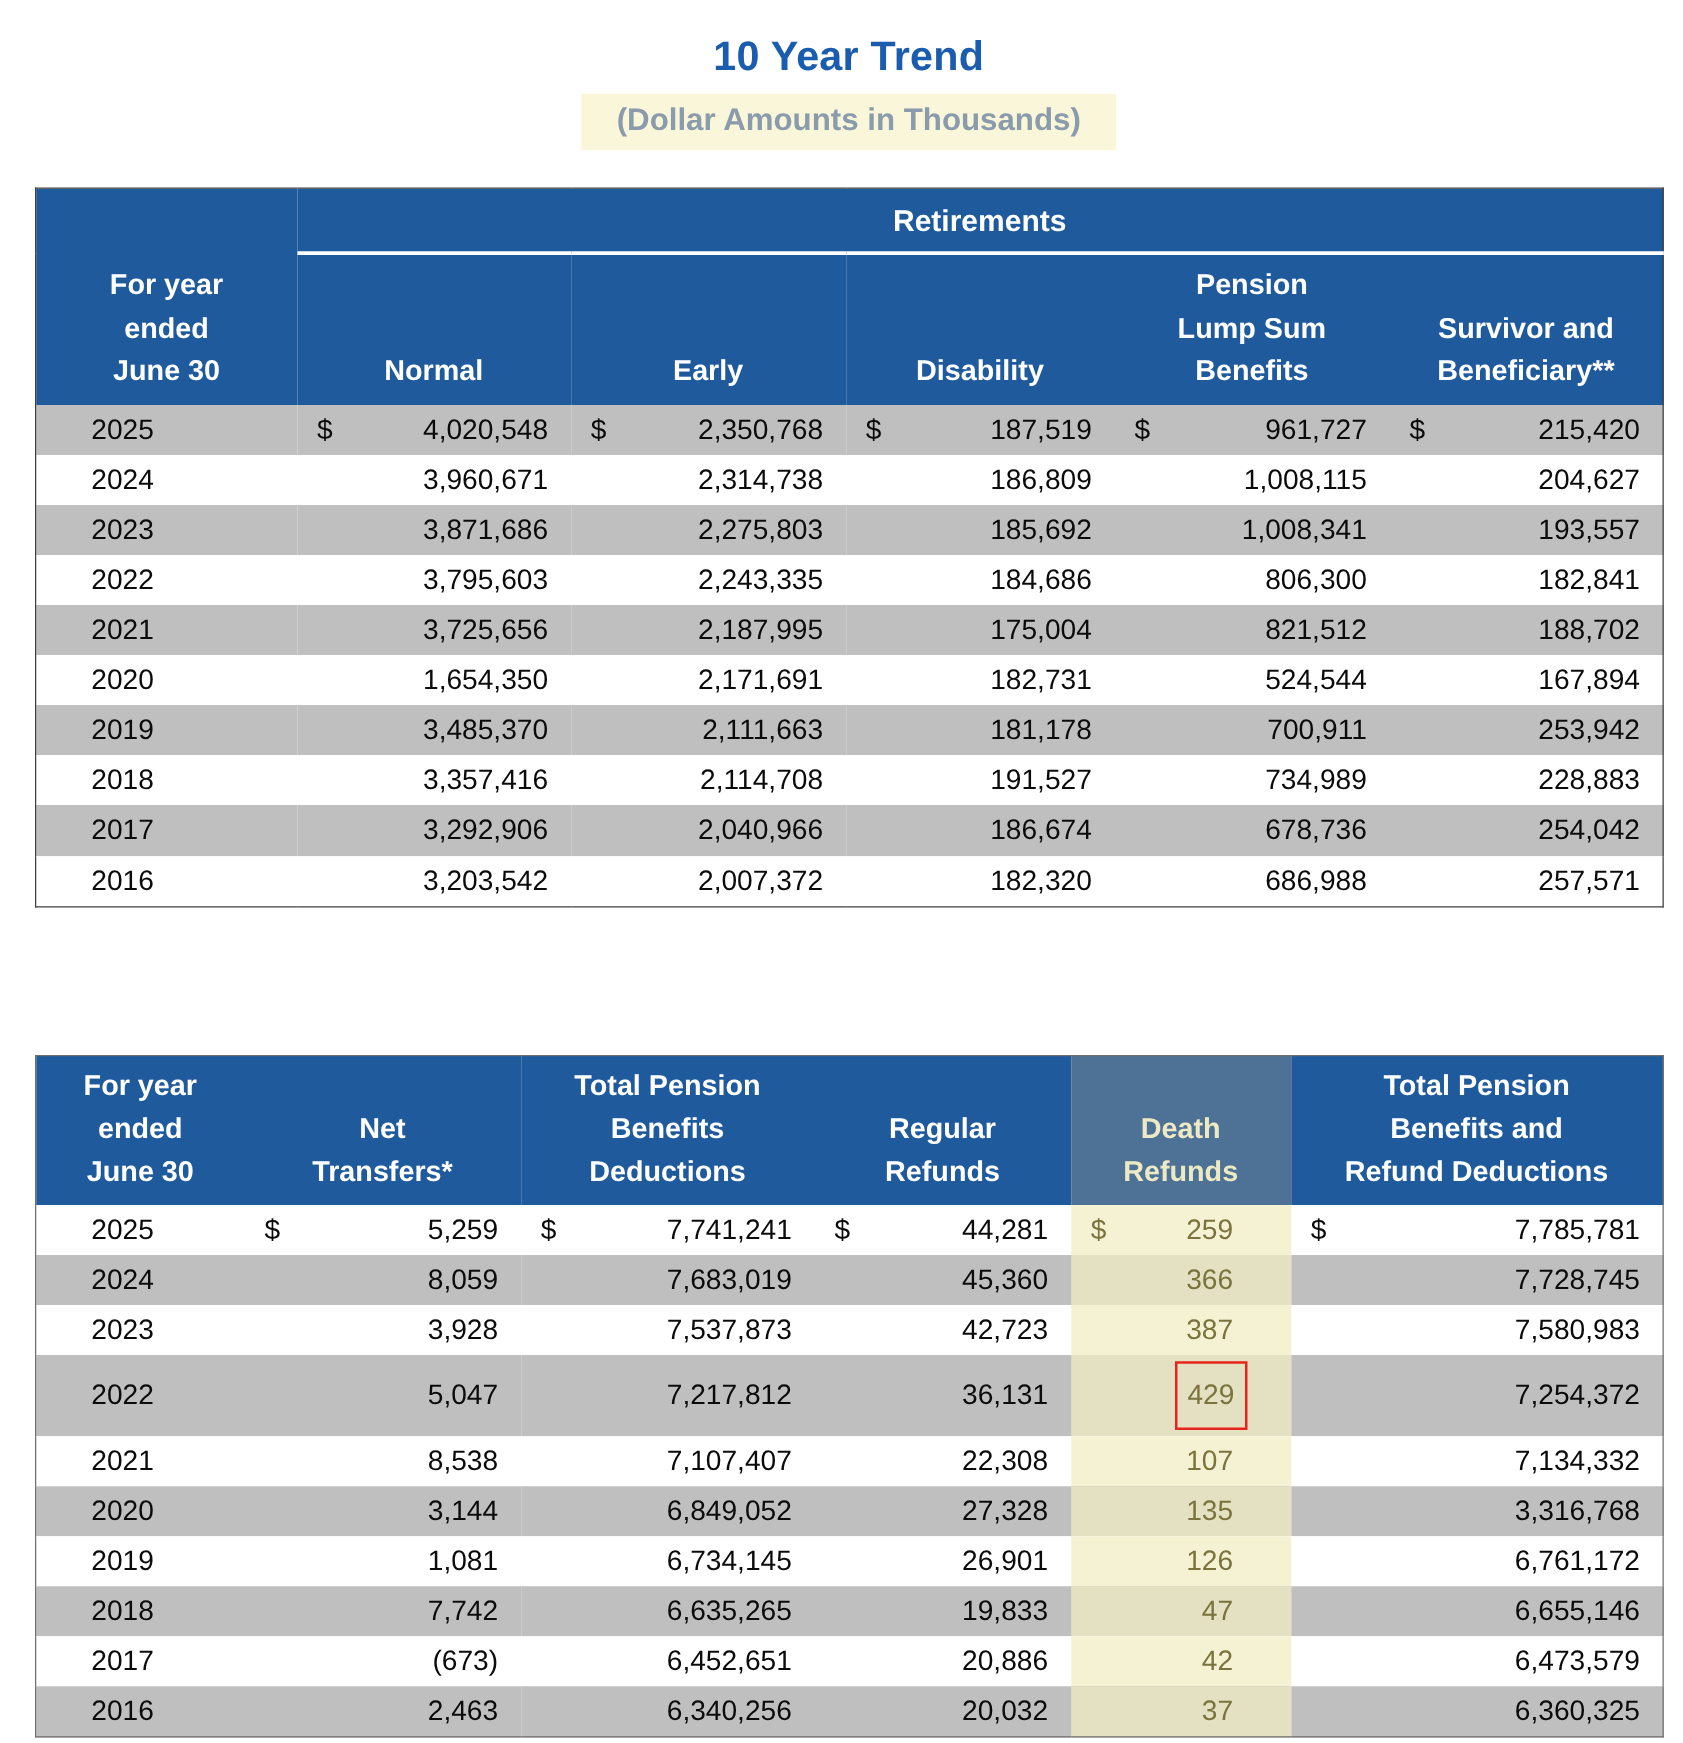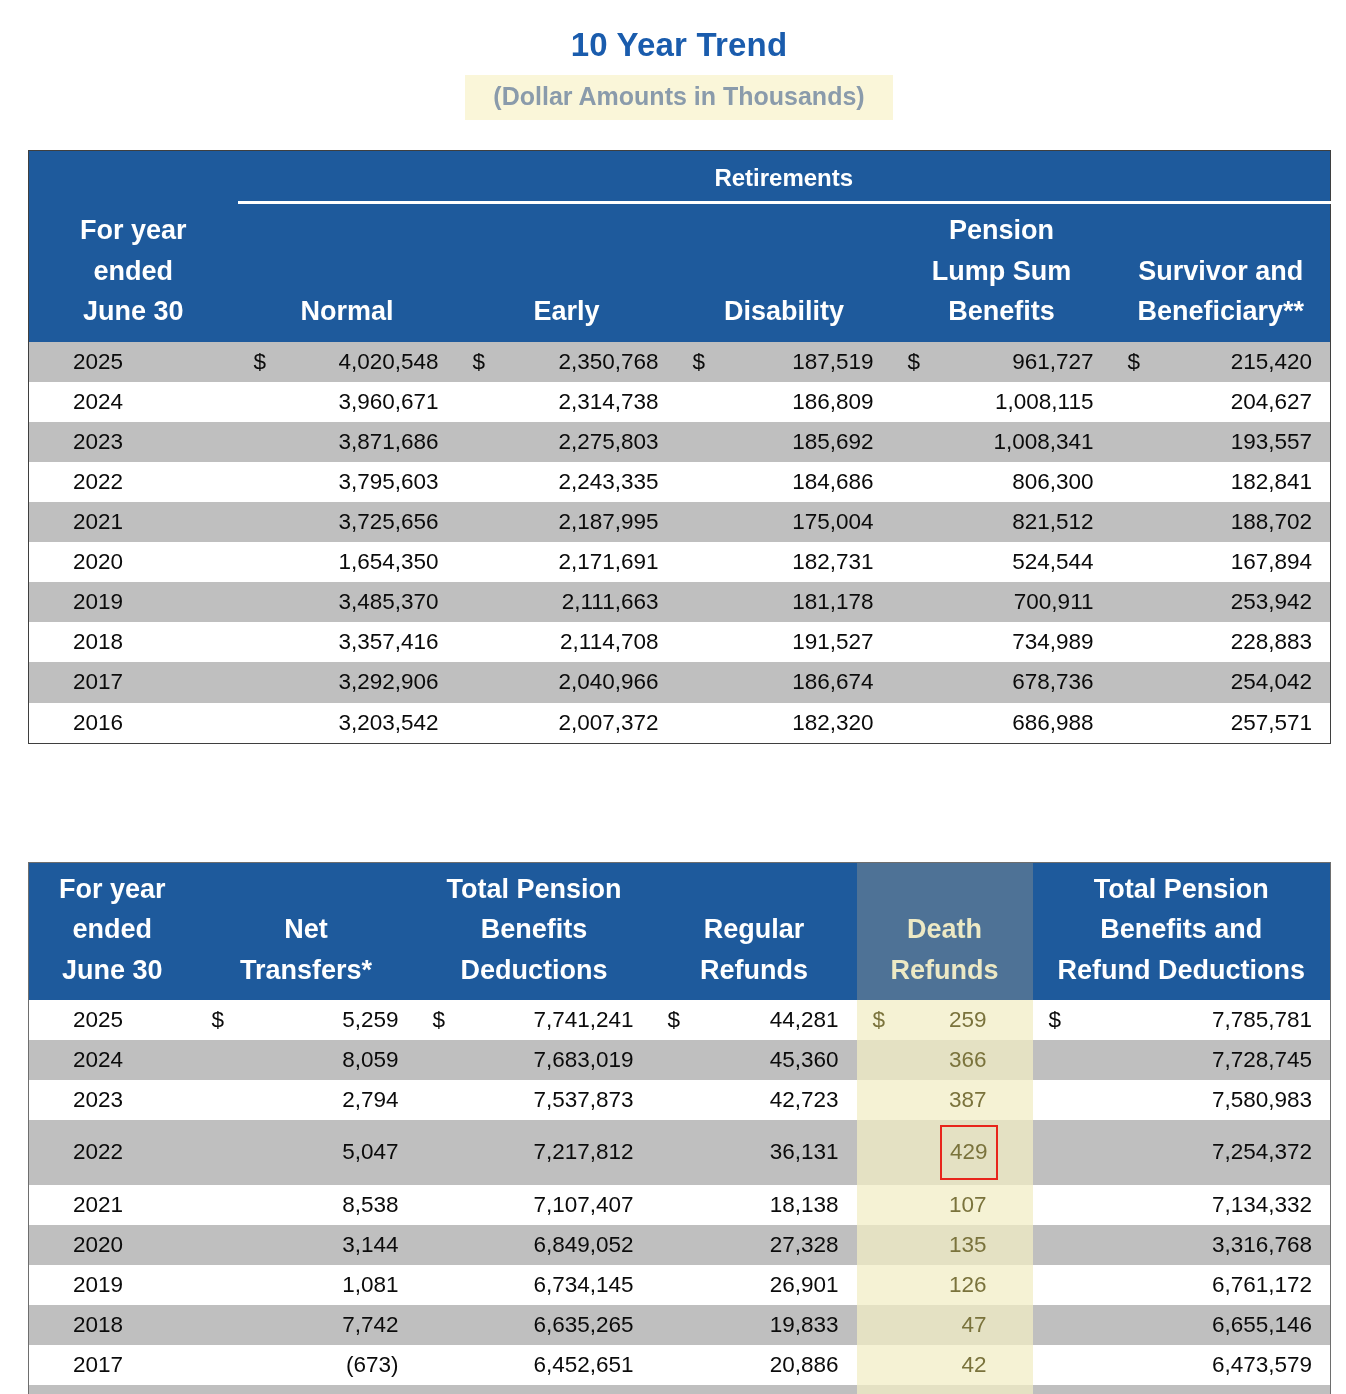--- a/index.html
+++ b/index.html
@@ -34,21 +34,21 @@
     table-layout: fixed;
     width: 1302px;
   }
   .t1 { margin-top: 30px; border: 1px solid #3f3f3f; }
   .t2 { margin-top: 118px; border: 1px solid #6e6e6e; }
 
   th {
     background: var(--header-blue, #1E5A9C);
     color: #ffffff;
     font-weight: bold;
-    font-size: 27px;
+    font-size: 23px;
     vertical-align: bottom;
     text-align: center;
     white-space: pre-line;
     line-height: 1.5;
     padding: 6px 4px 10px;
   }
   th.group {
     vertical-align: middle;
     font-size: 24px;
     padding: 9px 0 5px;
@@ -563,21 +563,21 @@
               <span class="dollar"></span>
               <span class="val">7,728,745</span>
             </span>
           </td>
         </tr>
         <tr class="white">
           <td class="year">2023</td>
           <td class="num">
             <span class="cellflex">
               <span class="dollar"></span>
-              <span class="val">2,794</span>
+              <span class="val">3,928</span>
             </span>
           </td>
           <td class="num">
             <span class="cellflex">
               <span class="dollar"></span>
               <span class="val">7,537,873</span>
             </span>
           </td>
           <td class="num">
             <span class="cellflex">
@@ -641,21 +641,21 @@
           </td>
           <td class="num">
             <span class="cellflex">
               <span class="dollar"></span>
               <span class="val">7,107,407</span>
             </span>
           </td>
           <td class="num">
             <span class="cellflex">
               <span class="dollar"></span>
-              <span class="val">18,138</span>
+              <span class="val">22,308</span>
             </span>
           </td>
           <td class="num death">
             <span class="cellflex">
               <span class="dollar"></span>
               <span class="val">107</span>
             </span>
           </td>
           <td class="num">
             <span class="cellflex">

